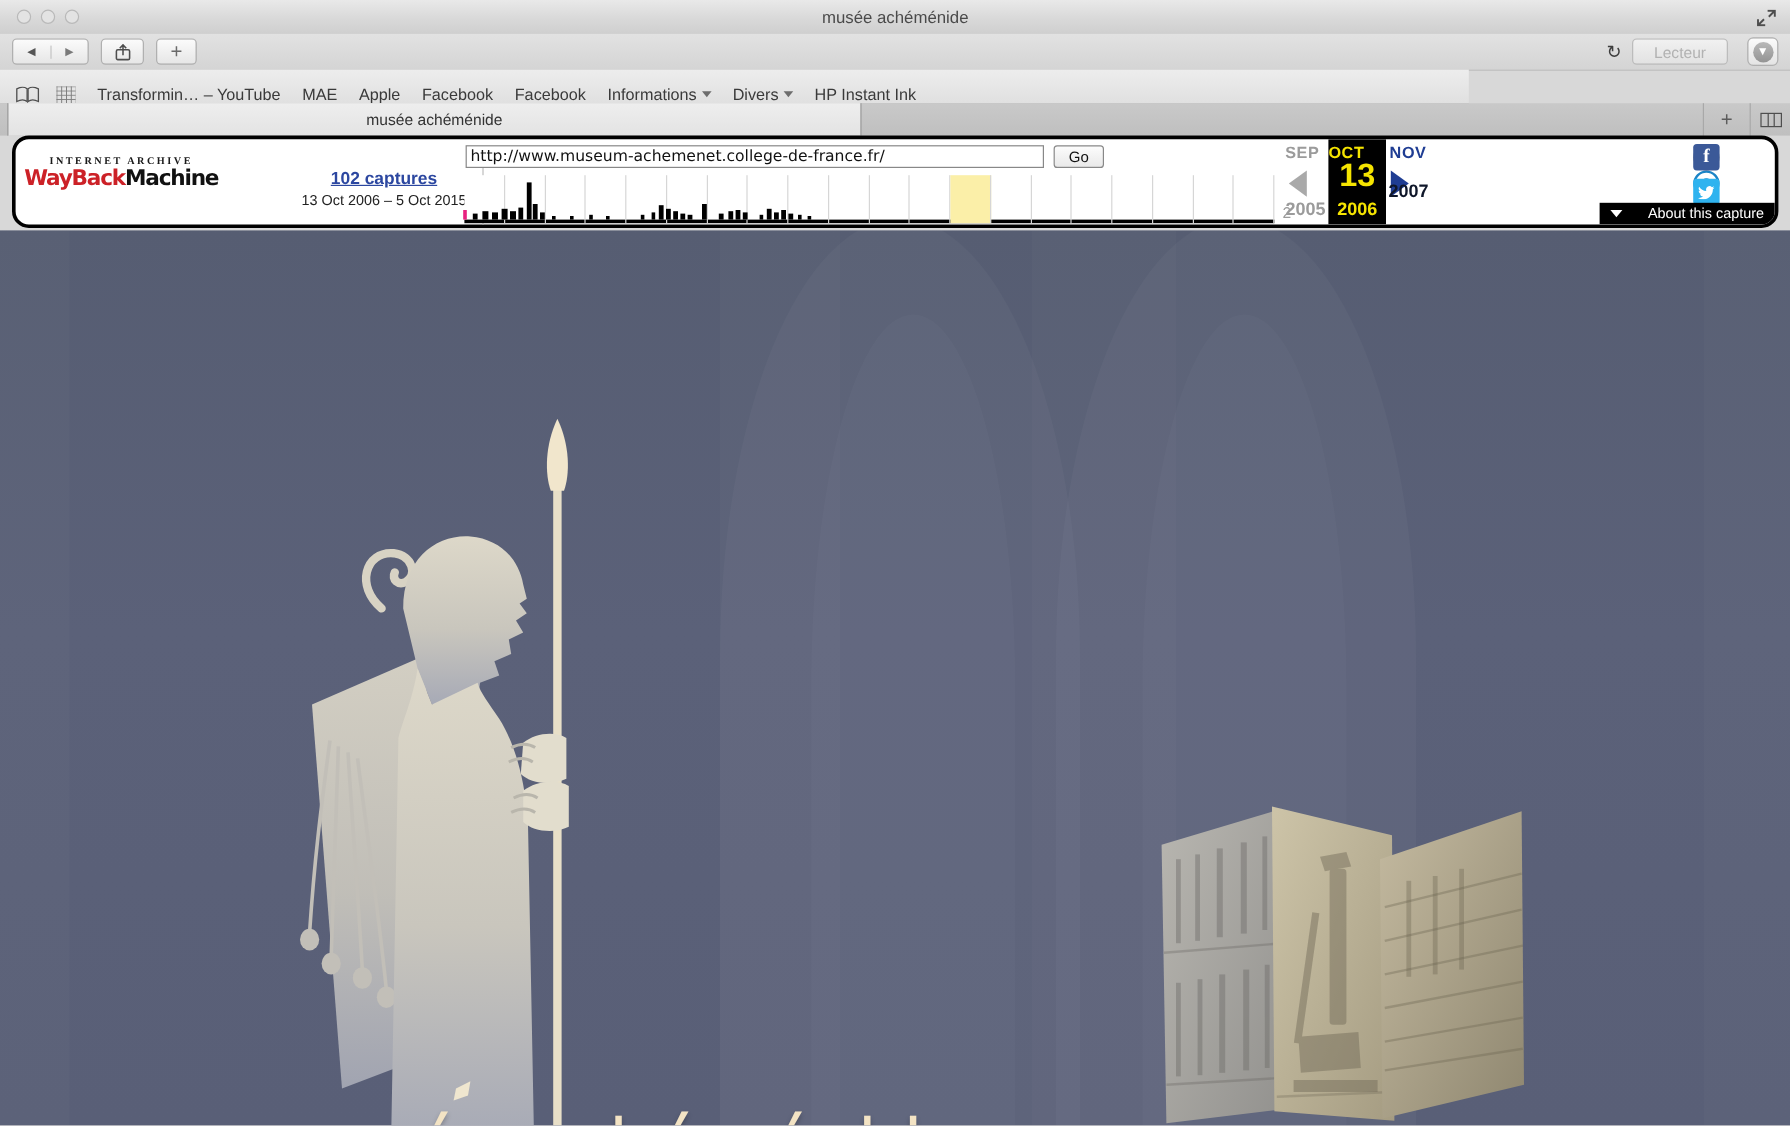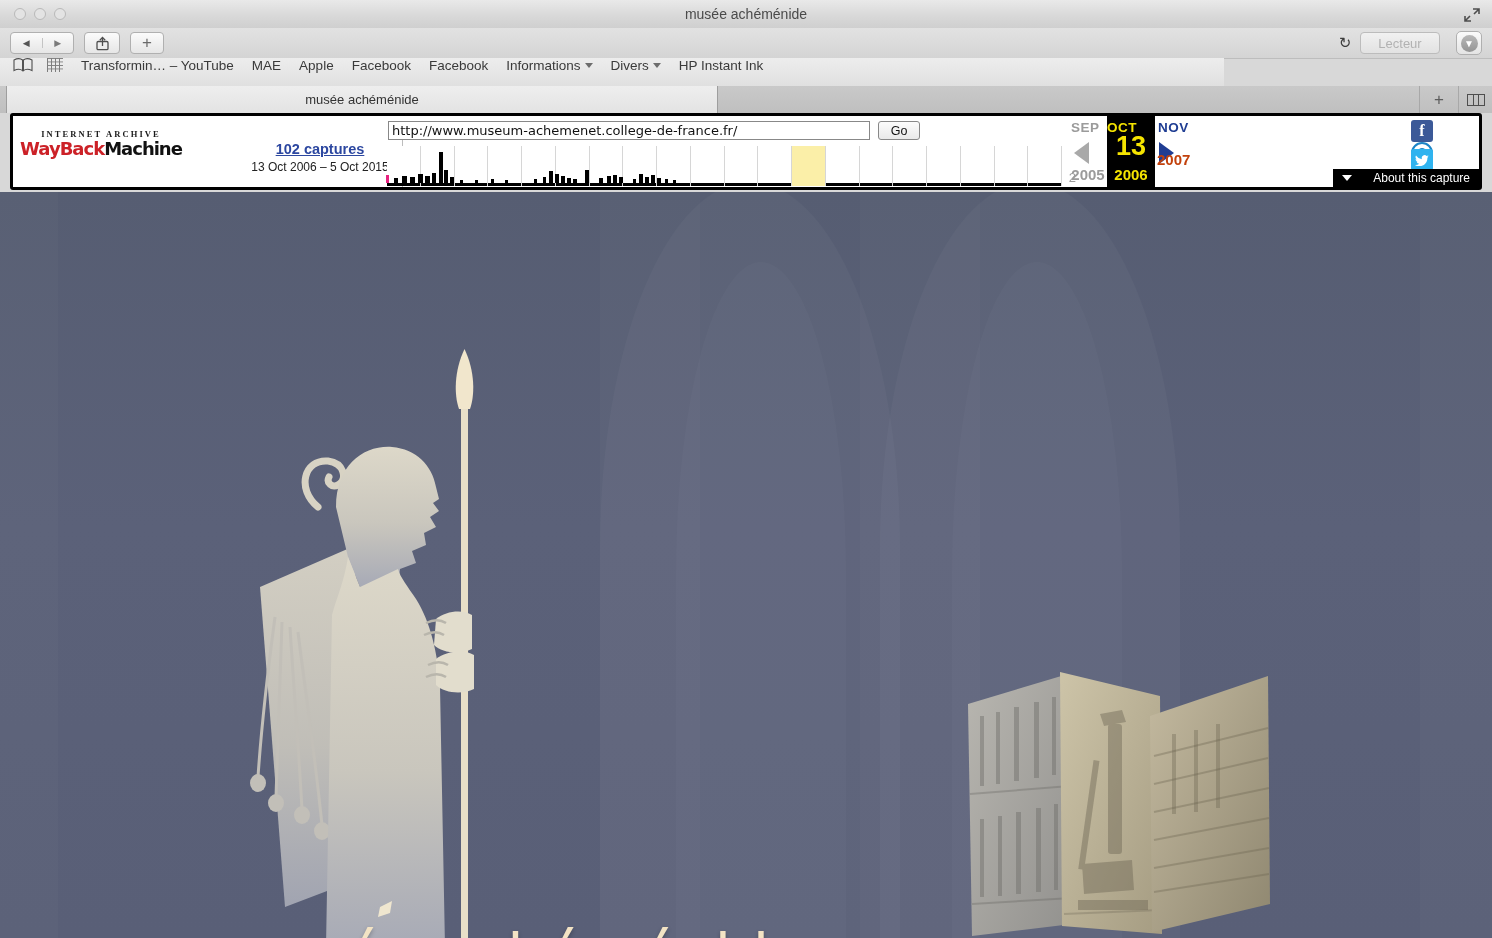--- a/index.html
+++ b/index.html
@@ -76,21 +76,21 @@
     box-sizing:border-box;display:flex;align-items:center;justify-content:center;}
   .dl-circ{width:17px;height:17px;border-radius:50%;
     background:linear-gradient(to bottom,#b9b9b9,#949494);
     display:flex;align-items:center;justify-content:center;color:#fff;font-size:10px;}
 
   
   .bmbar{
     position:absolute;left:0;top:58px;width:1224px;height:28px;
     background:linear-gradient(to bottom,#ededed,#e0e0e0);
     border-bottom:1px solid #bcbcbc;
-    display:flex;align-items:flex-start;
+    display:flex;align-items:flex-end;
   }
   .bm-book{margin-left:13px;width:20px;height:14px;flex:0 0 auto;}
   .bm-grid{margin-left:14px;width:16px;height:14px;flex:0 0 auto;
     background-image:linear-gradient(#7d7d7d 1px,transparent 1px),linear-gradient(90deg,#7d7d7d 1px,transparent 1px);
     background-size:4px 3.5px;}
   .bm-item{margin-left:18px;font-size:13.5px;color:#3a3a3a;white-space:nowrap;display:flex;align-items:center;gap:4px;}
   .bm-item:first-of-type{margin-left:24px;}
   .caret{width:0;height:0;border-left:4px solid transparent;border-right:4px solid transparent;border-top:5px solid #6d6d6d;}
 
   
@@ -117,21 +117,21 @@
   .tab-overview{position:absolute;left:1458px;top:0;width:34px;height:27px;
     display:flex;align-items:center;justify-content:center;border-left:1px solid #a8a8a8;}
   .ov-ico{width:18px;height:12px;border:1.6px solid #4e4e4e;box-sizing:border-box;
     display:flex;}
   .ov-ico i{flex:1;border-right:1.6px solid #4e4e4e;}
   .ov-ico i:last-child{border-right:none;}
 
   
   .wb{
     position:absolute;left:10px;top:113px;width:1472px;height:77px;
-    background:#fff;border:3px solid #000;border-radius:3px;box-sizing:border-box;
+    background:#fff;border:3px solid #000;border-radius:14px;box-sizing:border-box;
     overflow:hidden;
   }
   .wb-logo{position:absolute;left:18px;top:8px;width:140px;height:40px;
     background:#fff;display:flex;flex-direction:column;align-items:center;justify-content:center;}
   .wb-logo .ia{font-size:8.5px;letter-spacing:2.1px;font-weight:bold;color:#1a1a1a;font-family:"Liberation Serif",serif;}
   .wb-logo .wbm{font-size:18px;font-weight:bold;line-height:20px;font-family:"DejaVu Sans",sans-serif;letter-spacing:-1px;}
   .wb-logo .wbm .w{color:#cc2127;}
   .wb-logo .wbm .m{color:#111;}
   .wb-caps{position:absolute;left:232px;top:25px;width:150px;text-align:center;}
   .wb-caps a{font-size:14.5px;color:#2c47a0;font-weight:bold;text-decoration:underline;display:block;}
@@ -367,21 +367,21 @@
 
     <div class="wb-cur-box">
       <div class="wb-month" style="left:0;width:48px;color:#f5e400;">OCT</div>
       <div class="curday">13</div>
       <div class="wb-year" style="left:0;width:48px;text-align:center;color:#f5e400;">2006</div>
     </div>
 
     <div class="wb-next-box">
       <div class="wb-month" style="left:5px;color:#1f3d93;">NOV</div>
       <div class="arrow-r"></div>
-      <div class="wb-year" style="left:4px;color:#c2410c;">2007</div>
+      <div class="wb-year" style="left:4px;color:#0f172a;">2007</div>
     </div>
 
     <div class="wb-social">
       <div class="sq fb">f</div>
       <div class="sq tw">
         <svg width="14" height="11" viewBox="0 0 14 11">
             <path d="M13.8 1.4c-.5.23-1.05.38-1.62.45.58-.35 1.03-.9 1.24-1.56-.55.32-1.15.56-1.8.68A2.83 2.83 0 0 0 6.8 3.56c0 .22.02.44.07.64A8.04 8.04 0 0 1 1.0.56 2.83 2.83 0 0 0 1.87 4.3a2.8 2.8 0 0 1-1.28-.35v.04c0 1.37.97 2.5 2.27 2.77-.24.06-.49.1-.75.1-.18 0-.36-.02-.53-.05a2.84 2.84 0 0 0 2.65 1.96A5.68 5.68 0 0 1 0 9.95a8.02 8.02 0 0 0 4.34 1.27c5.2 0 8.05-4.3 8.05-8.04v-.37c.55-.4 1.03-.9 1.41-1.47z" fill="#fff"></path>
           </svg>
       </div>
       <div class="xbtn">✕</div>

